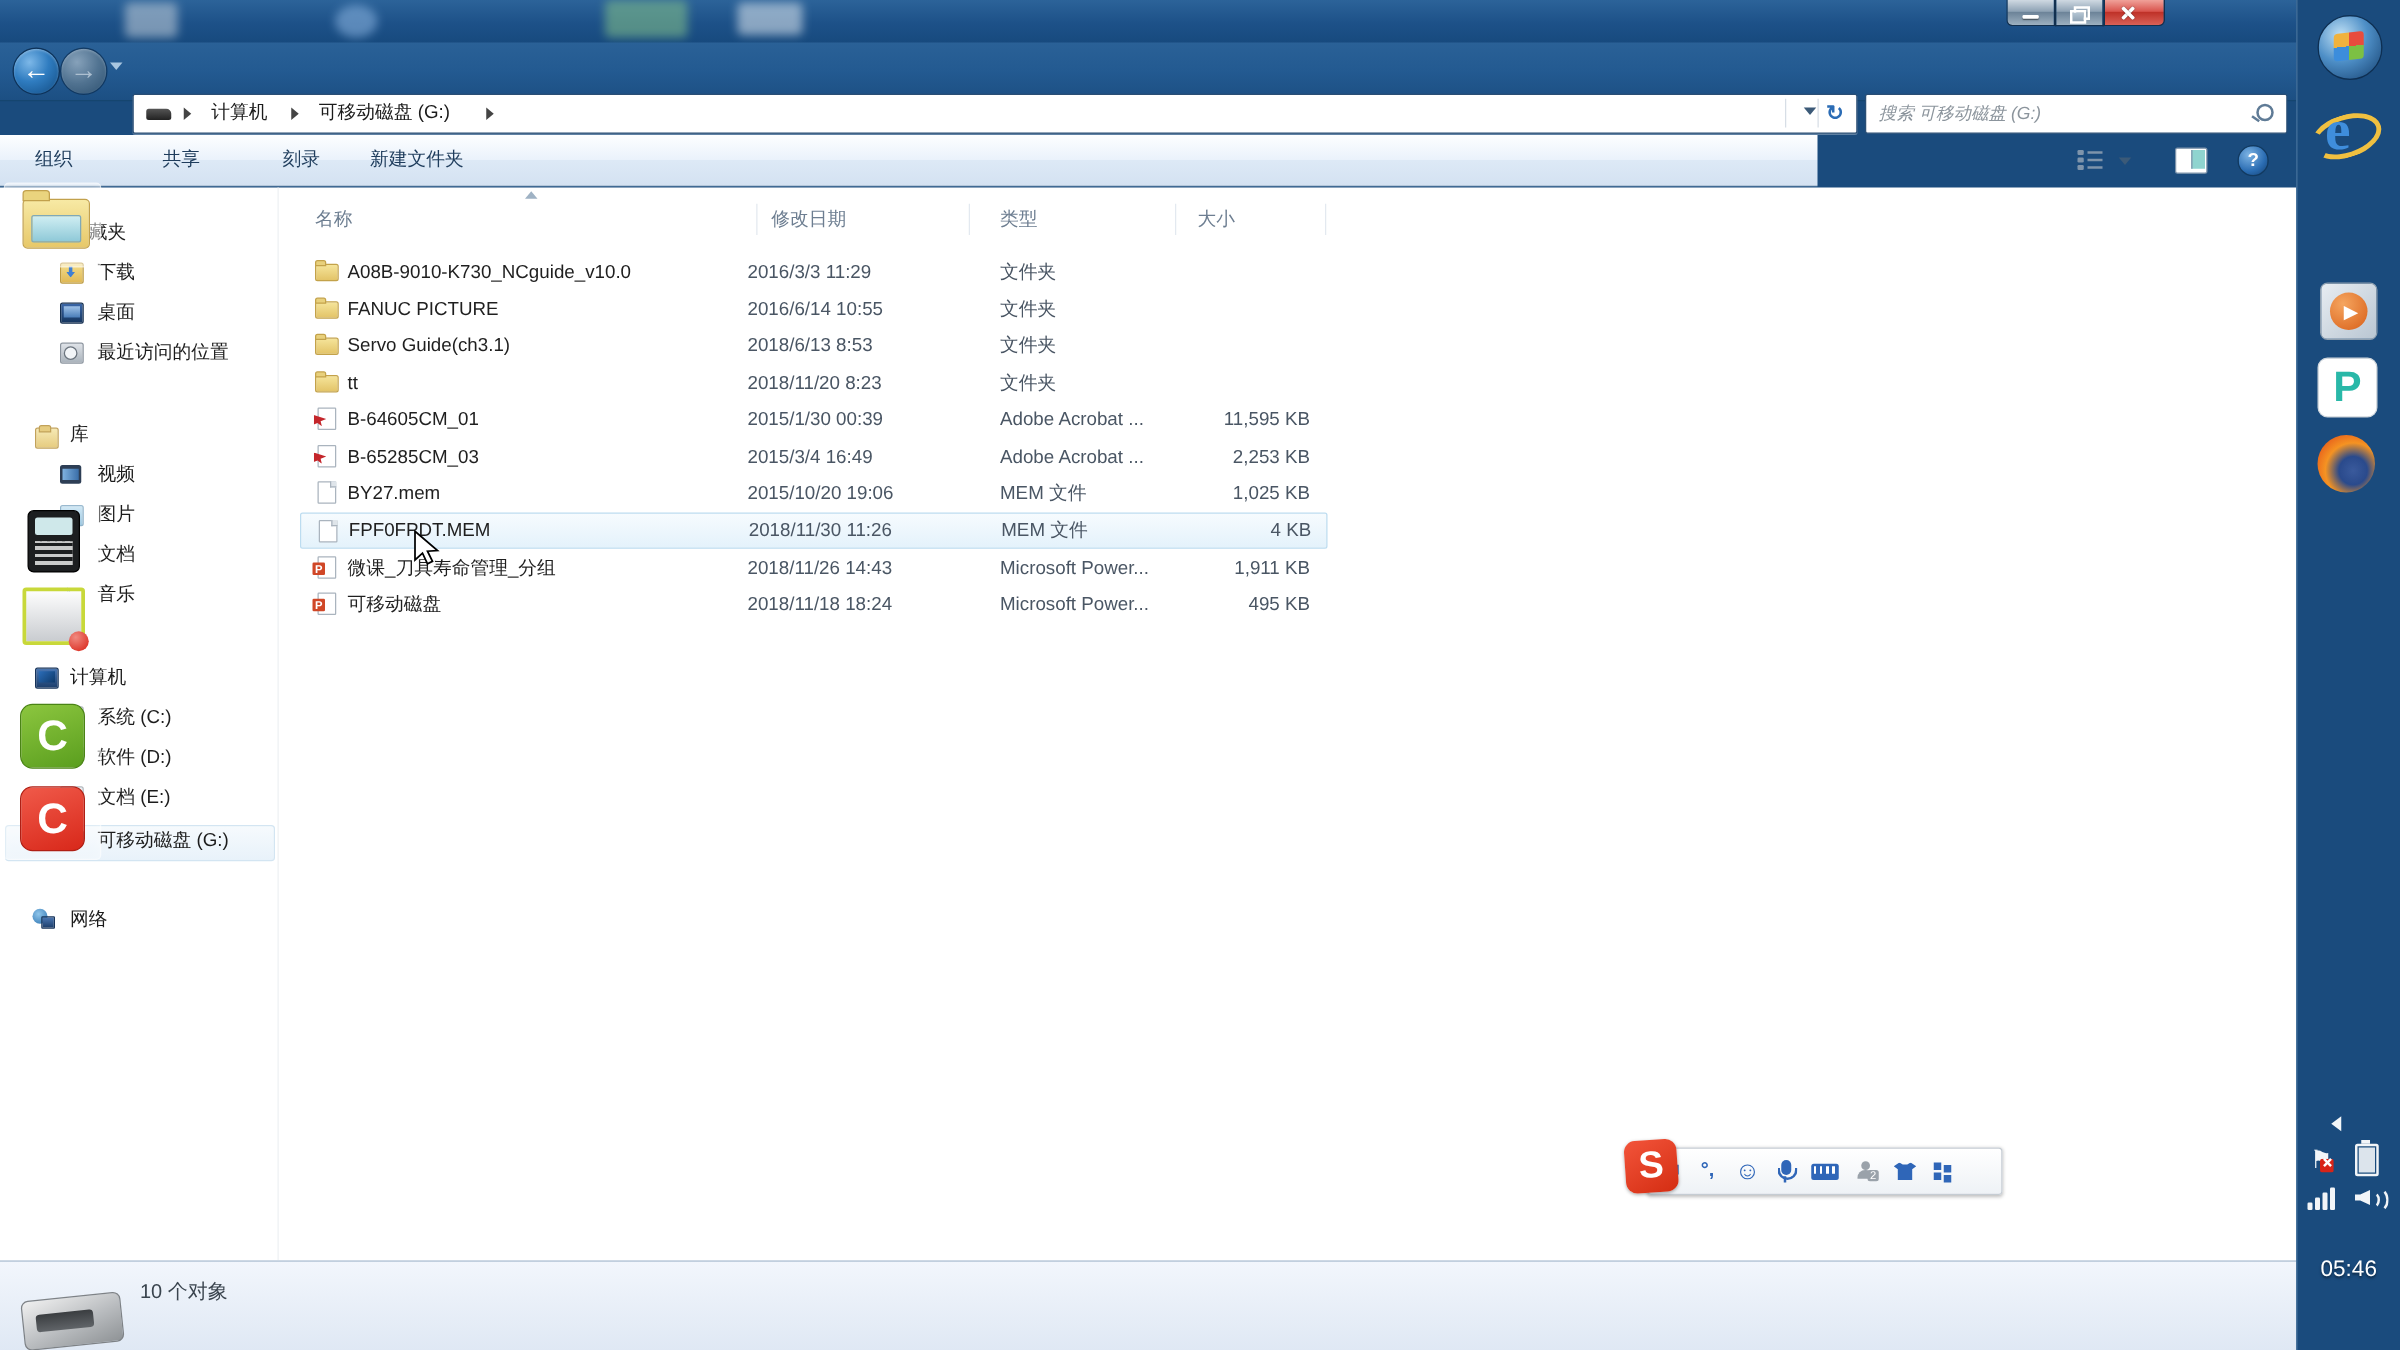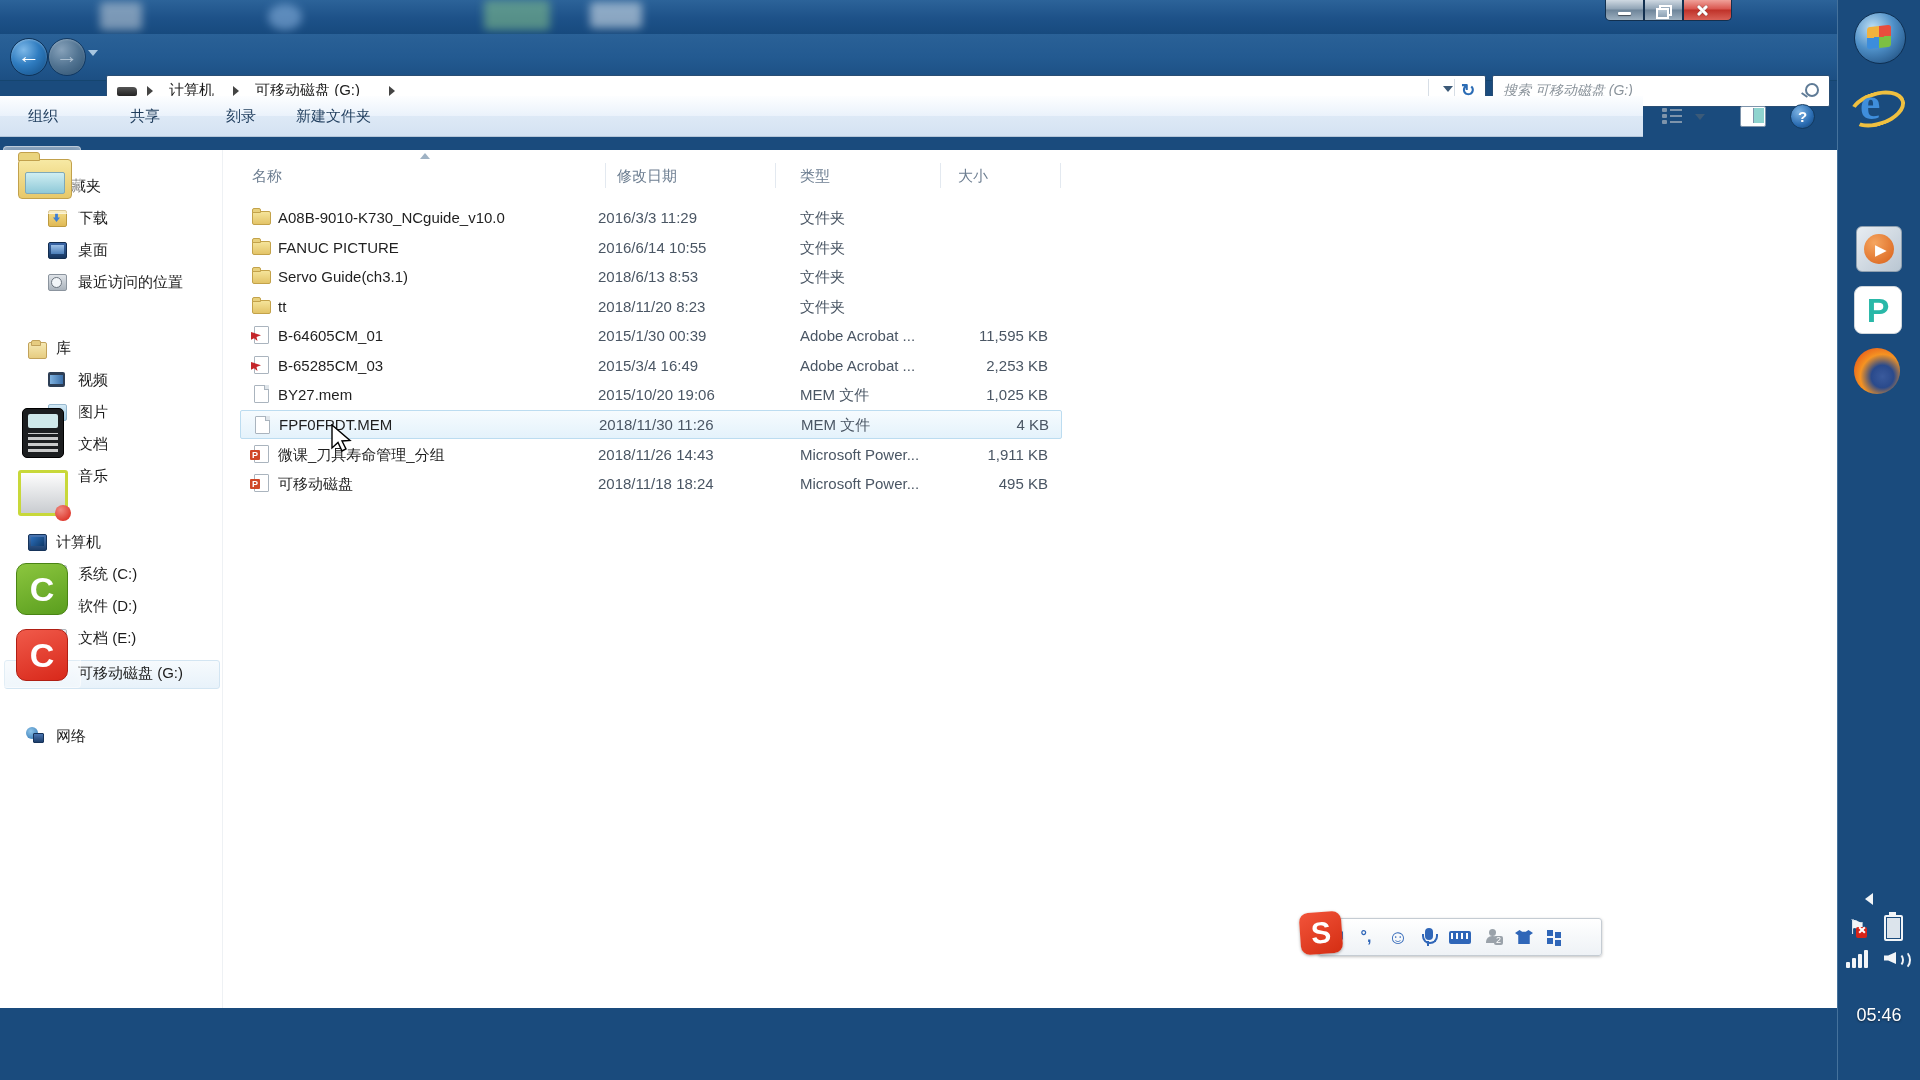--- a/index.html
+++ b/index.html
@@ -48,21 +48,21 @@
   .searchbox{left:1492px;top:41px;width:336px;height:30px;background:#fff;border:1px solid #2a4e74;border-radius:2px}
   .search-ph{position:absolute;left:10px;top:0;line-height:28px;font-size:14px;font-style:italic;color:#8b949c}
   .mag{position:absolute;right:10px;top:7px;width:10px;height:10px;border:2px solid #5f7b96;border-radius:50%}
   .mag::after{content:"";position:absolute;left:-6px;top:9px;width:7px;height:2px;background:#5f7b96;transform:rotate(35deg)}
 
   
   .menubar{left:0;top:81px;width:1837px;height:29px;background:linear-gradient(180deg,#fbfdfe,#eef3f9);border-bottom:1px solid #d8e0ea}
   .menu-item{position:absolute;top:0;height:29px;line-height:29px;font-size:15px;color:#1a1a1a;padding:0 8px}
 
   
-  .toolbar{left:0;top:96px;width:1643px;height:40px;
+  .toolbar{left:0;top:108px;width:1454px;height:40px;
     background:linear-gradient(180deg,#fdfeff 0%,#eaf2fb 50%,#dde9f6 51%,#d4e2f2 100%);border-bottom:1px solid #b4c6d9}
   .tb-item{position:absolute;top:0;height:40px;line-height:40px;font-size:15px;color:#1e3c5c;padding:0 8px}
   .tb-drop{display:inline-block;width:0;height:0;border-left:4px solid transparent;border-right:4px solid transparent;border-top:5px solid #3b5g78;border-top-color:#3b5a78;margin-left:6px;vertical-align:middle}
   .views-icon{left:1662px;top:12px;width:20px;height:16px}
   .views-icon i{position:absolute;left:0;width:5px;height:4px;background:#7e94ab;border-radius:1px}
   .views-icon em{position:absolute;left:8px;width:12px;height:2px;background:#7e94ab}
   .views-drop{left:1695px;top:18px;width:0;height:0;border-left:5px solid transparent;border-right:5px solid transparent;border-top:6px solid #3b5a78}
   .pane-icon{left:1740px;top:10px;width:24px;height:19px;border:1px solid #7e94ab;border-radius:2px;background:#fff}
   .pane-icon::after{content:"";position:absolute;right:1px;top:1px;width:10px;height:15px;background:#8fd4cf;border-left:1px solid #7e94ab}
   .help-circ{left:1790px;top:8px;width:23px;height:23px;border-radius:50%;
@@ -412,20 +412,24 @@
     <span class="tp">Microsoft Power...</span>
     <span class="sz">495 KB</span>
   </div>
 
   <div class="abs cursor">
     <svg width="22" height="30" viewBox="0 0 22 30">
         <path d="M2 1 L2 24 L8 18.5 L12 27 L16 25 L12 17 L20 16.5 Z" fill="#fff" stroke="#000" stroke-width="1.4"></path>
       </svg>
   </div>
 
+  <div class="abs statusbar">
+    <div class="status-text">10 个对象</div>
+    <div class="usb-icon"></div>
+  </div>
 
   <div class="abs taskbar"></div>
 
   <div class="abs orb">
       <div class="flag"></div>
     </div>
 
   <div class="abs" style="left:1852px;top:82px;width:54px;height:50px">
     <div class="ie-ring"></div>
     <div class="ie-e" style="position:absolute;left:8px;top:0">e</div>

